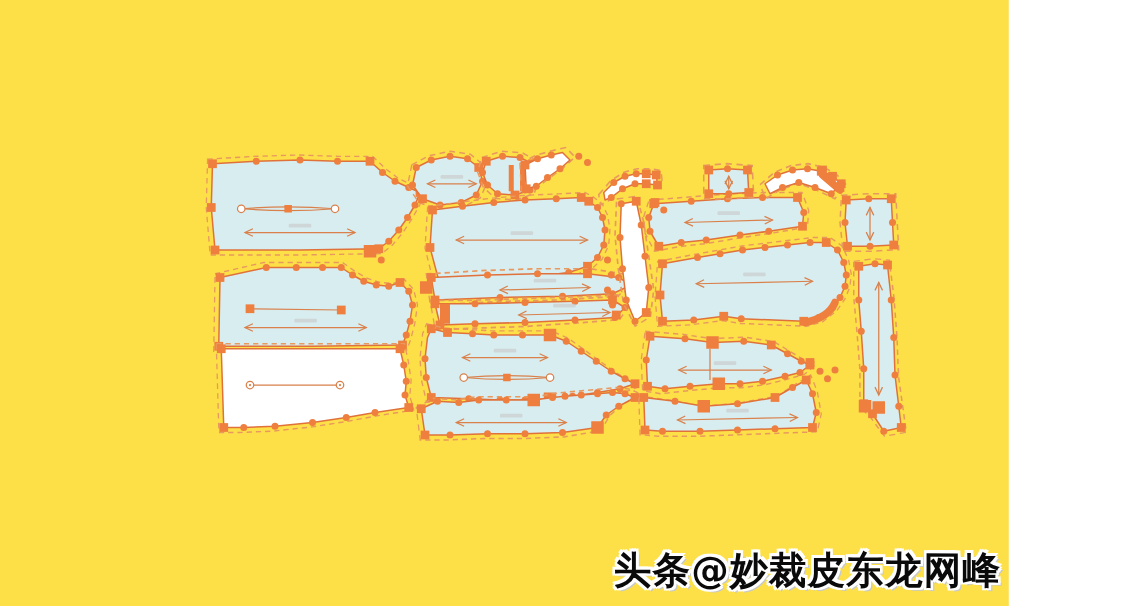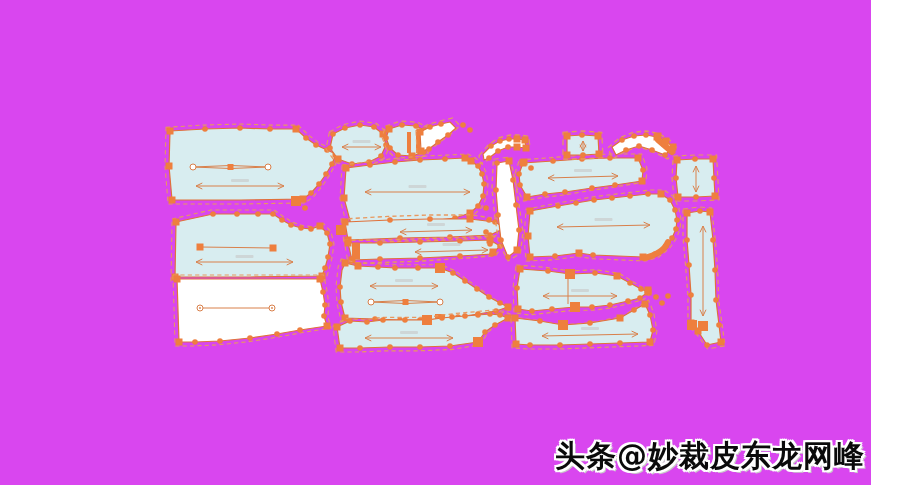--- a/index.html
+++ b/index.html
@@ -1,16 +1,16 @@
 <!DOCTYPE html>
 <html><head>
 <meta charset="utf-8">
 <style>
   html,body{margin:0;padding:0;background:#fff;}
-  .stage{position:relative;width:871px;height:485px;background:#d946ef;overflow:hidden;
+  .stage{position:relative;width:807px;height:485px;background:#fde047;overflow:hidden;
          font-family:"DejaVu Sans",sans-serif;}
   svg{position:absolute;left:0;top:0;}
   .watermark{position:absolute;right:6px;bottom:8px;font-weight:bold;font-size:30px;
     color:#0a0a0a;letter-spacing:1px;white-space:nowrap;
     font-family:"DejaVu Sans",sans-serif;
     text-shadow:-2px -2px 0 #fff,2px -2px 0 #fff,-2px 2px 0 #fff,2px 2px 0 #fff,
                  -2px 0 0 #fff,2px 0 0 #fff,0 -2px 0 #fff,0 2px 0 #fff,3px 3px 0 #c9c9c9;}
 </style>
 </head>
 <body>

